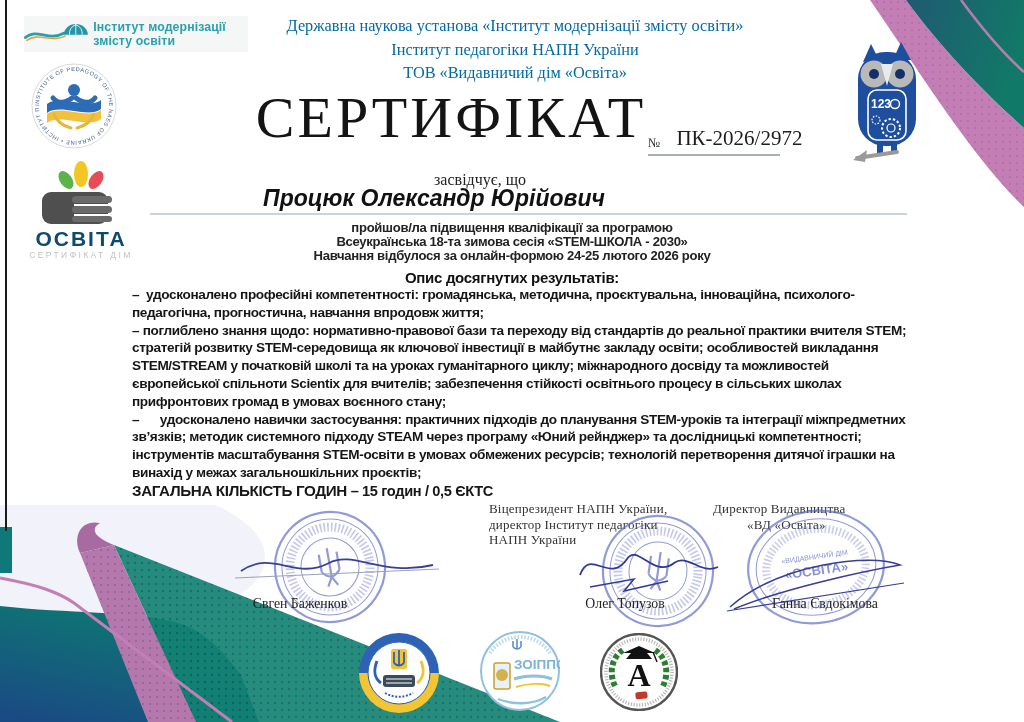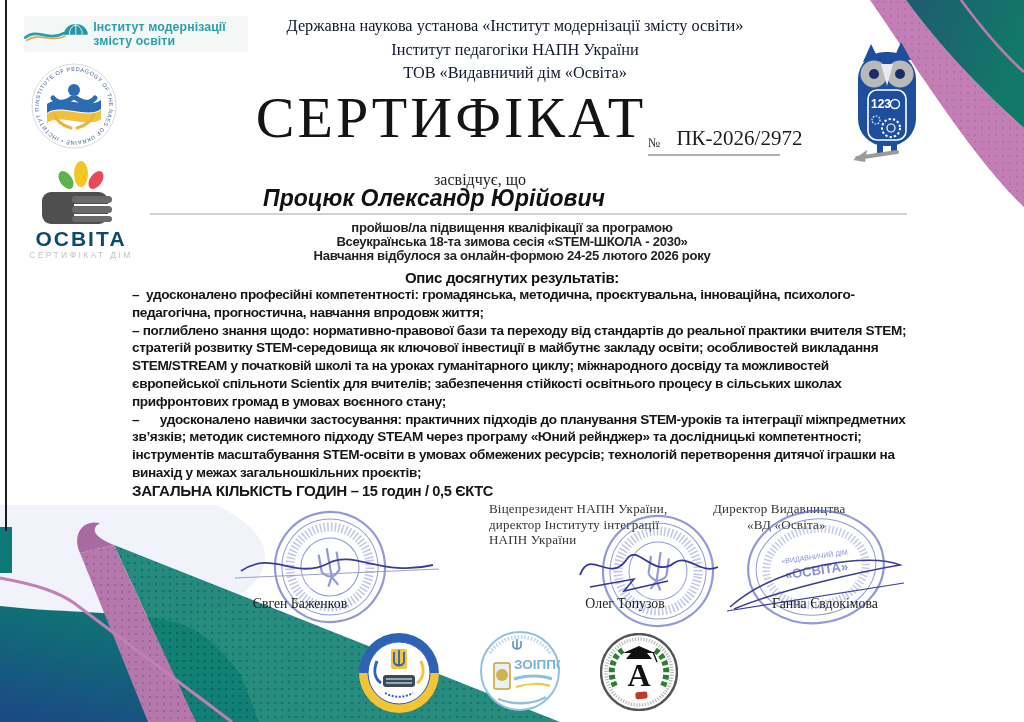--- a/index.html
+++ b/index.html
@@ -13,21 +13,21 @@
 
   .edge-line{position:absolute;left:5px;top:0;width:2px;height:531px;background:#1b1b1b;}
 
   
   .imzo{position:absolute;left:24px;top:16px;width:224px;height:36px;background:#f5f7f6;
         display:flex;align-items:center;}
   .imzo-label{font-family:"Liberation Sans",sans-serif;font-weight:bold;
         font-size:12.3px;color:#2aa0ad;margin-left:4px;letter-spacing:0.1px;}
 
   .header{position:absolute;left:250px;top:14px;width:530px;text-align:center;
-        font-size:16.3px;line-height:23.5px;color:#0f172a;}
+        font-size:16.3px;line-height:23.5px;color:#0369a1;}
 
   .cert-title{position:absolute;left:243px;top:84px;width:416px;margin:0;text-align:center;
         font-weight:400;font-size:58px;letter-spacing:3px;color:#141414;font-family:"Liberation Serif",serif;}
   .cert-no{position:absolute;left:648px;top:126px;width:132px;display:flex;align-items:flex-end;
         border-bottom:2px solid #a9b1b7;padding-bottom:3px;}
   .cert-no .sign{font-size:13px;color:#333;}
   .cert-no .num{font-family:Liberation Serif, serif;font-size:21px;color:#1d1d1d;padding-left:7px;margin-left:9px;}
 
   .certify-label{position:absolute;left:260px;top:171px;width:440px;text-align:center;font-size:16px;color:#222;}
   .certify-name{position:absolute;left:124px;top:185px;width:620px;text-align:center;
@@ -197,21 +197,21 @@
     <p>– поглиблено знання щодо: нормативно-правової бази та переходу від стандартів до реальної практики вчителя STEM; стратегій розвитку STEM-середовища як ключової інвестиції в майбутнє закладу освіти; особливостей викладання STEM/STREAM у початковій школі та на уроках гуманітарного циклу; міжнародного досвіду та можливостей європейської спільноти Scientix для вчителів; забезпечення стійкості освітнього процесу в сільських школах прифронтових громад в умовах воєнного стану;</p>
     <p>–      удосконалено навички застосування: практичних підходів до планування STEM-уроків та інтеграції міжпредметних зв’язків; методик системного підходу STEAM через програму «Юний рейнджер» та дослідницькі компетентності; інструментів масштабування STEM-освіти в умовах обмежених ресурсів; технологій перетворення дитячої іграшки на винахід у межах загальношкільних проєктів;</p>
     <div class="total">
       <span class="lbl">ЗАГАЛЬНА КІЛЬКІСТЬ ГОДИН</span>
       <span class="val">– 15 годин / 0,5 ЄКТС</span>
     </div>
   </div>
 
   <div class="sig-title" style="left:489px;top:501px;width:215px;">
     <div>Віцепрезидент НАПН України,</div>
-    <div>директор Інституту інтеграції</div>
+    <div>директор Інститут педагогіки</div>
     <div>НАПН України</div>
   </div>
   <div class="sig-title" style="left:713px;top:501px;width:220px;">
     <div>Директор Видавництва</div>
     <div style="padding-left:34px;">«ВД «Освіта»</div>
   </div>
 
   <svg class="stamp" style="left:268px;top:508px;width:124px;height:118px" viewBox="0 0 124 118">
     <g transform="translate(62,59) rotate(-10)" stroke="#5a68c4" fill="none" opacity="0.78">
       <circle r="55" stroke-width="2.2"></circle>

